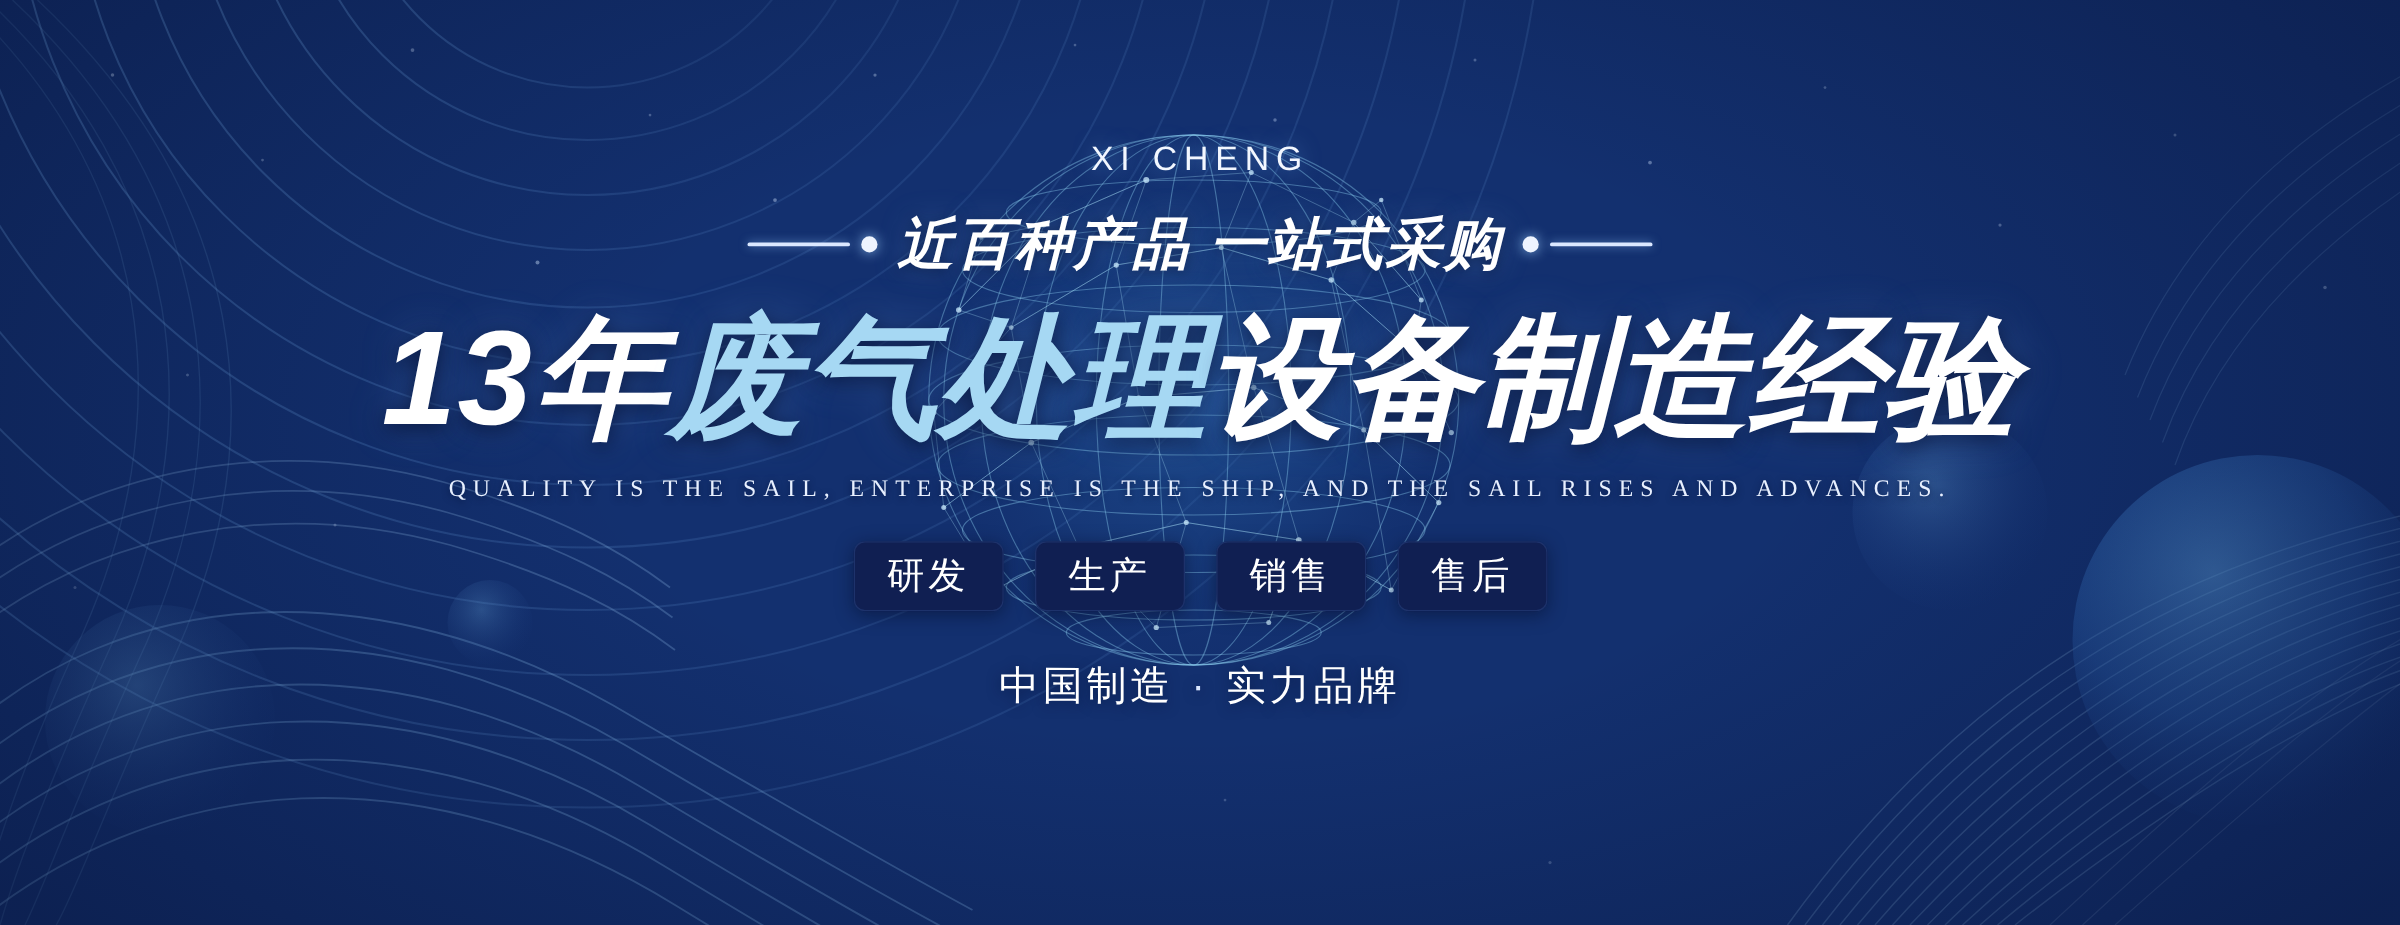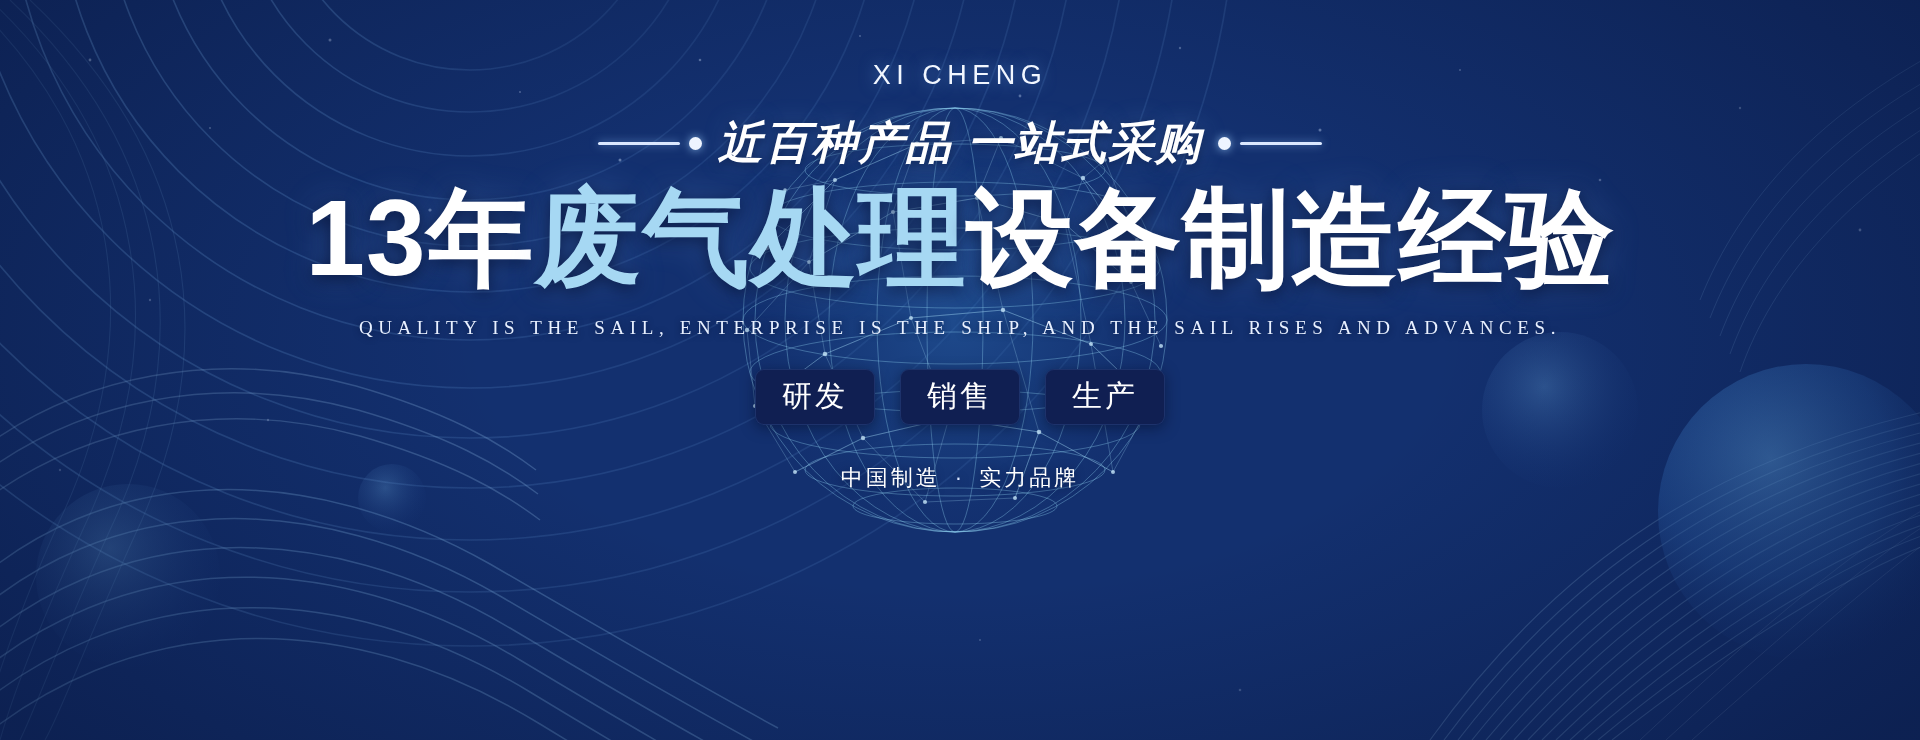--- a/index.html
+++ b/index.html
@@ -25,21 +25,21 @@
     background:radial-gradient(ellipse 1200px 620px at 50% 46%, rgba(0,0,0,0) 40%, rgba(4,12,42,.42) 100%);
   }
 
   .layer{ position:absolute; inset:0; pointer-events:none; }
   .layer svg{ display:block; width:1920px; height:740px; }
 
   
   .content{
     position:absolute; inset:0; z-index:20;
     display:flex; flex-direction:column; align-items:center;
-    padding-top:60px;
+    padding-top:112px;
   }
 
   .brand{
     color:#f2f7ff; font-size:27px; letter-spacing:5.5px; font-weight:400;
     text-shadow:0 0 16px rgba(120,185,255,.55);
   }
 
   .subline{
     display:flex; align-items:center; gap:16px; margin-top:22px;
   }
@@ -51,21 +51,21 @@
   .deco.left .dot{ margin-left:9px; }
   .deco.right .dot{ margin-right:9px; }
 
   .subtitle{
     color:#ffffff; font-size:45px; font-weight:700; font-style:italic;
     letter-spacing:2px; white-space:nowrap;
     text-shadow:0 2px 10px rgba(6,20,60,.75), 0 0 22px rgba(130,190,255,.35);
   }
 
   .headline{
-    margin-top:8px; white-space:nowrap; font-weight:700; 
+    margin-top:20px; white-space:nowrap; font-weight:700; font-style:italic;
     font-size:107px; line-height:1.08; letter-spacing:1px;
     text-shadow:0 4px 16px rgba(5,16,52,.8), 0 0 34px rgba(120,180,255,.3);
   }
   .headline .w{ color:#ffffff; }
   .headline .c{ color:#a6d8f3; }
 
   .tagline{
     margin-top:20px; color:#e8f0ff; font-size:19px; letter-spacing:5.6px;
     font-family:"Liberation Serif","DejaVu Serif",serif; white-space:nowrap;
     text-shadow:0 1px 6px rgba(6,20,60,.8);
@@ -75,21 +75,21 @@
   .tags{ margin-top:30px; display:flex; gap:25px; }
   .tag{
     min-width:120px; height:56px; padding:0 26px;
     display:flex; align-items:center; justify-content:center;
     background:#101f52; border-radius:9px;
     color:#ffffff; font-size:30px; font-weight:500; letter-spacing:3px;
     box-shadow:0 3px 14px rgba(4,12,40,.5), inset 0 0 0 1px rgba(90,140,220,.18);
   }
 
   .footline{
-    margin-top:38px; color:#ffffff; font-size:22px; font-weight:500;
+    margin-top:38px; color:#ffffff; font-size:32px; font-weight:500;
     letter-spacing:3px; white-space:nowrap;
     text-shadow:0 2px 10px rgba(6,20,60,.7);
   }
   .footline .sep{ padding:0 14px; color:#dce8ff; }
 </style>
 </head>
 <body>
 
 <div class="banner">
 
@@ -325,22 +325,23 @@
     </div>
 
     <div class="headline">
       <span class="w">13年</span><span class="c">废气处理</span><span class="w">设备制造经验</span>
     </div>
 
     <div class="tagline">QUALITY IS THE SAIL, ENTERPRISE IS THE SHIP, AND THE SAIL RISES AND ADVANCES.</div>
 
     <div class="tags">
       <div class="tag">研发</div>
+      <div class="tag">生产</div>
       <div class="tag">销售</div>
-      <div class="tag">生产</div>
+      <div class="tag">售后</div>
     </div>
 
     <div class="footline">
       <span>中国制造</span><span class="sep">·</span><span>实力品牌</span>
     </div>
 
   </div>
 </div>
 
 </body></html>

